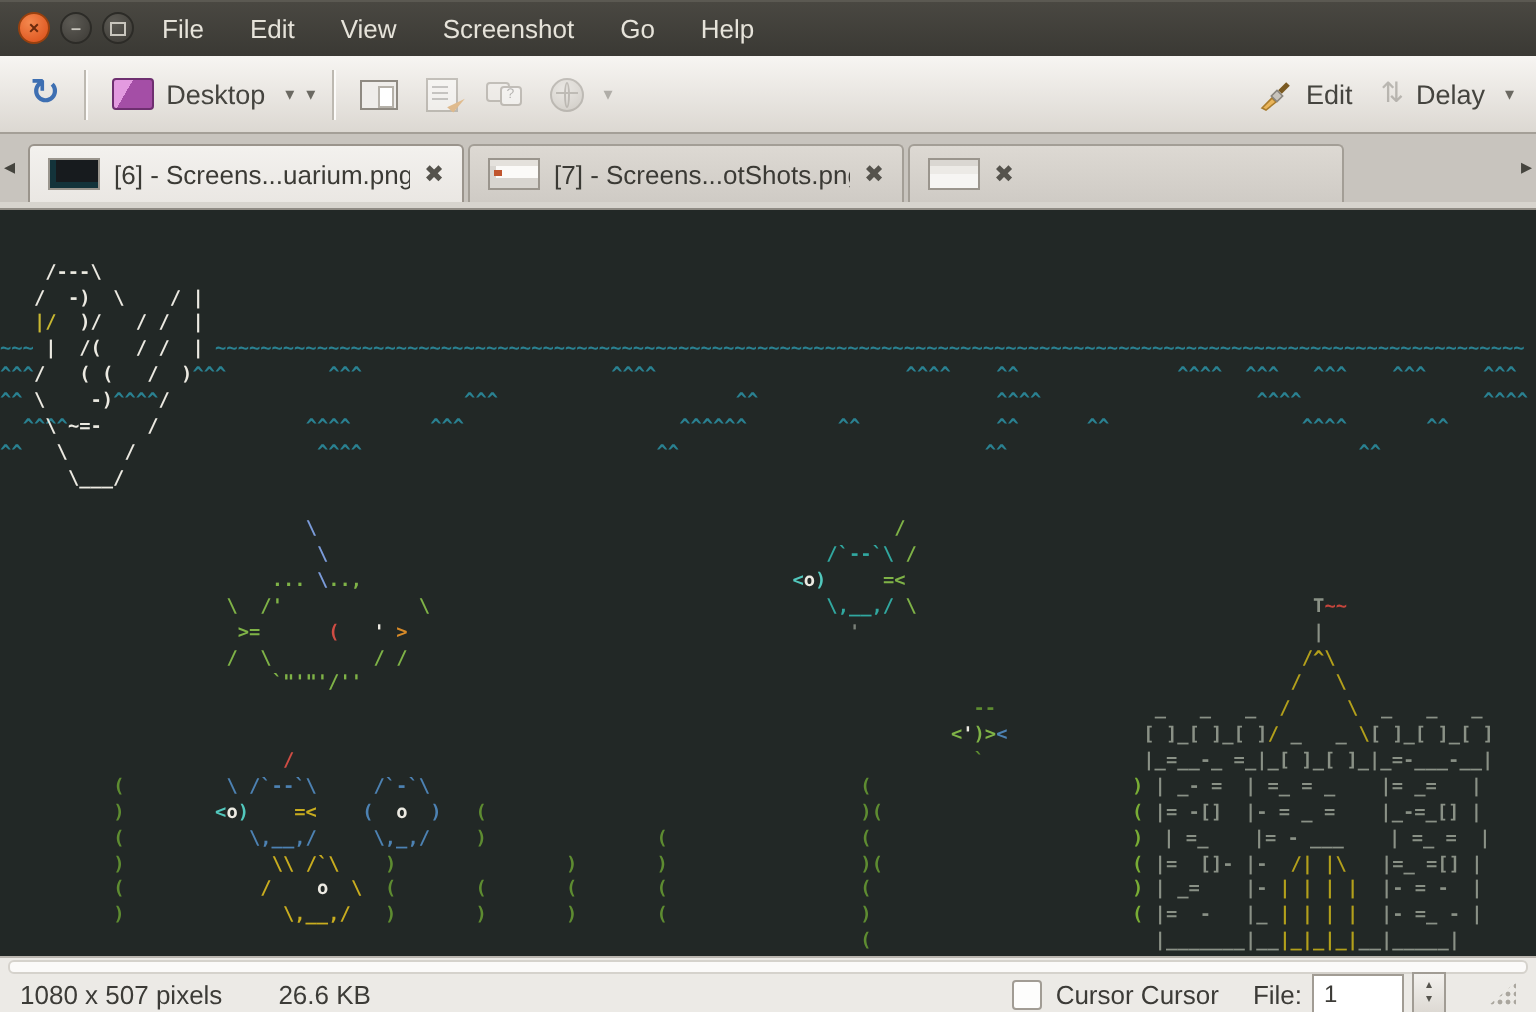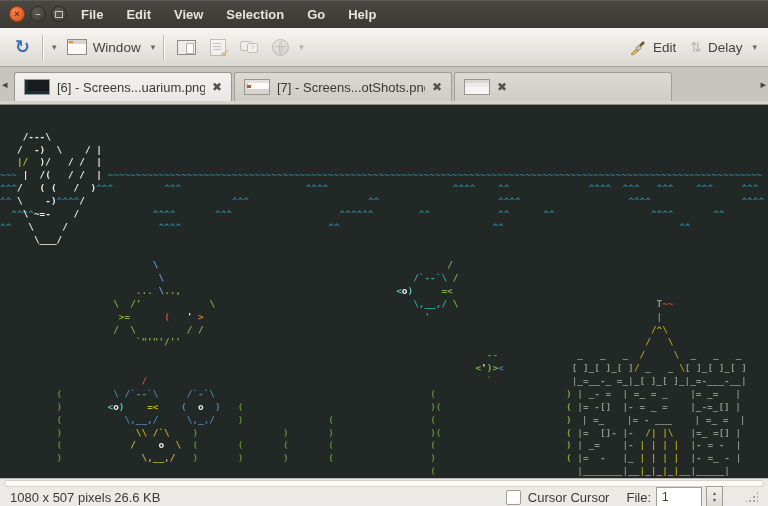--- a/index.html
+++ b/index.html
@@ -11,21 +11,21 @@
     display:flex;align-items:center;padding:0 9px;box-shadow:inset 0 1px 0 #5b5952;}
   .wbtns{display:flex;gap:5px;align-items:center;}
   .wbtn{width:16px;height:16px;border-radius:50%;display:flex;align-items:center;
     justify-content:center;font-size:9px;font-weight:bold;box-sizing:border-box;}
   .wbtn.close{background:radial-gradient(circle at 35% 30%,#f4884e,#e05b24 75%);
     border:1px solid #97400f;color:#6b2a0c;}
   .wbtn.gray{background:radial-gradient(circle at 35% 30%,#5c5a54,#44423d 75%);
     border:1px solid #2c2b27;color:#c9c6be;}
   .wbtn.gray .sq{width:6px;height:5px;border:1px solid #c9c6be;}
   .menus{display:flex;gap:23px;margin-left:14px;color:#e6e3da;font-size:13px;}
-  .menus span{cursor:default;font-weight:bold;}
+  .menus span{cursor:default;}
   
   .toolbar{height:38px;background:linear-gradient(#f7f5f2,#dcd8d2);
     border-bottom:1px solid #a49f97;display:flex;align-items:center;
     padding:0 8px;font-size:13.5px;color:#45443f;}
   .titem{display:flex;align-items:center;gap:6px;padding:3px 7px;border-radius:3px;}
   .tsep{width:1px;height:25px;background:#bdb9b1;border-right:1px solid #fcfbf9;margin:0 5px;}
   .chev{font-size:9px;color:#6b6962;padding:0 3px;}
   .dim{opacity:.45;}
   .refresh-glyph{font-size:18px;font-weight:bold;color:#3e6fb2;font-family:"DejaVu Sans",sans-serif;line-height:18px;}
   .icon-desktop{width:19px;height:14px;border:1px solid #6e2f70;border-radius:2px;
@@ -75,21 +75,21 @@
   .content .topedge{height:3px;background:#d7d4ce;border-bottom:1px solid #8f8b84;}
   .aquarium{position:absolute;left:0;right:0;top:4px;bottom:0;overflow:hidden;
     font-family:"DejaVu Sans Mono",monospace;font-size:9.4px;font-weight:bold;}
   .aqs{position:absolute;white-space:pre;line-height:12.86px;}
   
   .statusbar{height:29px;background:#eceae6;border-top:1px solid #bab6af;}
   .hscroll{height:5px;background:#fbfaf9;border:1px solid #d5d2cc;border-radius:3px;
     margin:1px 4px 0 4px;}
   .statusrow{display:flex;align-items:center;height:20px;padding:0 10px;
     font-size:13px;color:#3c3b37;}
-  .statusrow .size{margin-left:3px;}
+  .statusrow .size{margin-left:28px;}
   .statusrow .rgt{margin-left:auto;display:flex;align-items:center;gap:7px;}
   .cbox{width:13px;height:13px;background:#fdfdfc;border:1px solid #a19c94;border-radius:2px;}
   .delay-wrap{display:flex;align-items:center;margin-left:10px;gap:5px;}
   .spinfield{width:34px;height:18px;background:#fff;border:1px solid #a19c94;
     font-size:12px;padding:0 5px;display:flex;align-items:center;}
   .spinbtns{width:15px;height:20px;background:linear-gradient(#f3f1ee,#dcd8d2);
     border:1px solid #a19c94;margin-left:-1px;display:flex;flex-direction:column;
     align-items:center;justify-content:center;font-size:6px;color:#55534d;line-height:7px;}
   .grip{width:14px;height:12px;margin-left:14px;
     background-image:radial-gradient(circle,#aaa69e 1px,transparent 1.4px);
@@ -105,36 +105,36 @@
       <div class="wbtn close">×</div>
       <div class="wbtn gray">–</div>
       <div class="wbtn gray">
           <span class="sq"></span>
         </div>
     </div>
     <div class="menus">
       <span>File</span>
       <span>Edit</span>
       <span>View</span>
-      <span>Selection</span>
+      <span>Screenshot</span>
       <span>Go</span>
       <span>Help</span>
     </div>
   </div>
 
   <div class="toolbar">
     <div class="titem">
       <span class="refresh-glyph">↻</span>
     </div>
     <div class="tsep"></div>
+    <div class="titem">
+      <span class="icon-desktop"></span>
+      <span>Desktop</span>
+    </div>
     <span class="chev">▾</span>
-    <div class="titem">
-      <span class="icon-window"></span>
-      <span>Window</span>
-    </div>
     <span class="chev">▾</span>
     <div class="tsep"></div>
     <div class="titem">
       <span class="icon-panel"></span>
     </div>
     <div class="titem dim">
       <span class="icon-notes"></span>
     </div>
     <div class="titem dim">
       <span class="icon-bubbles"></span>

